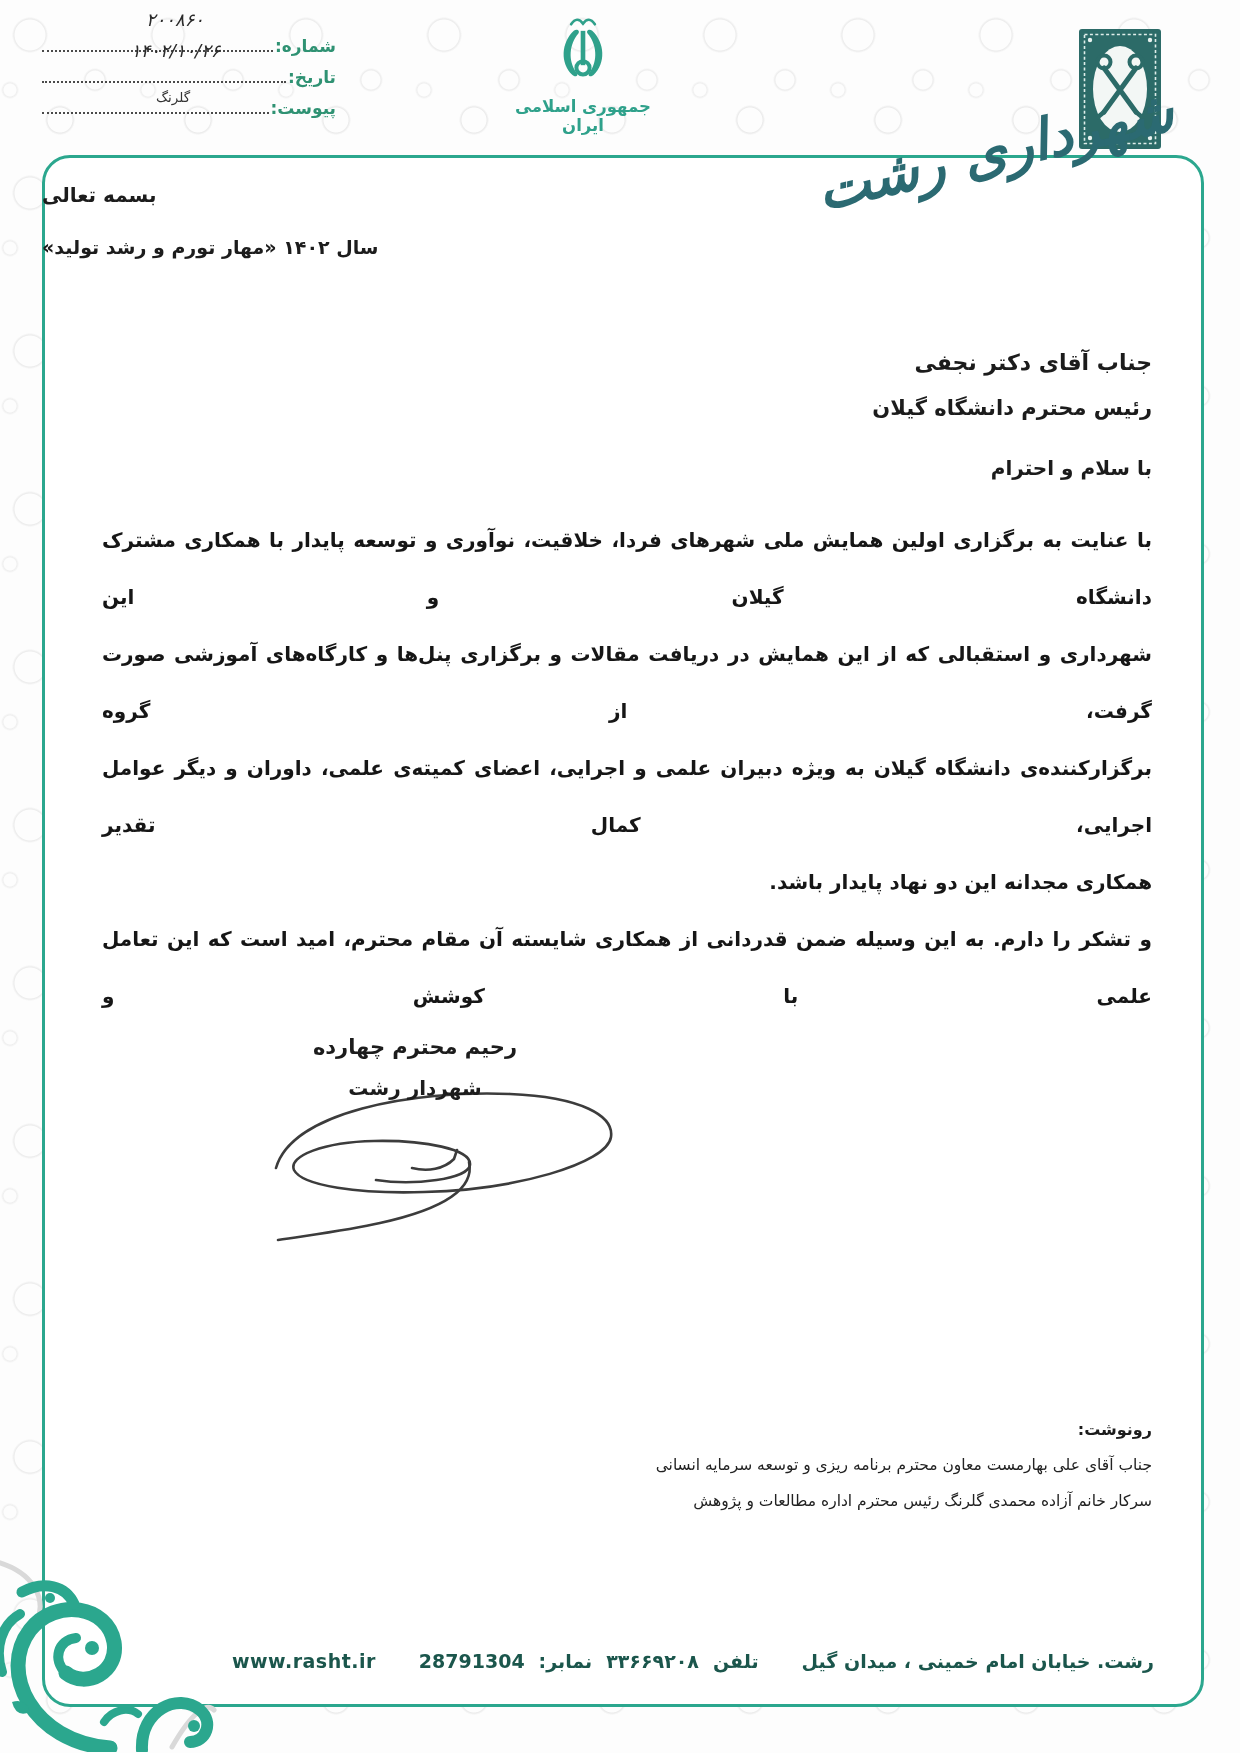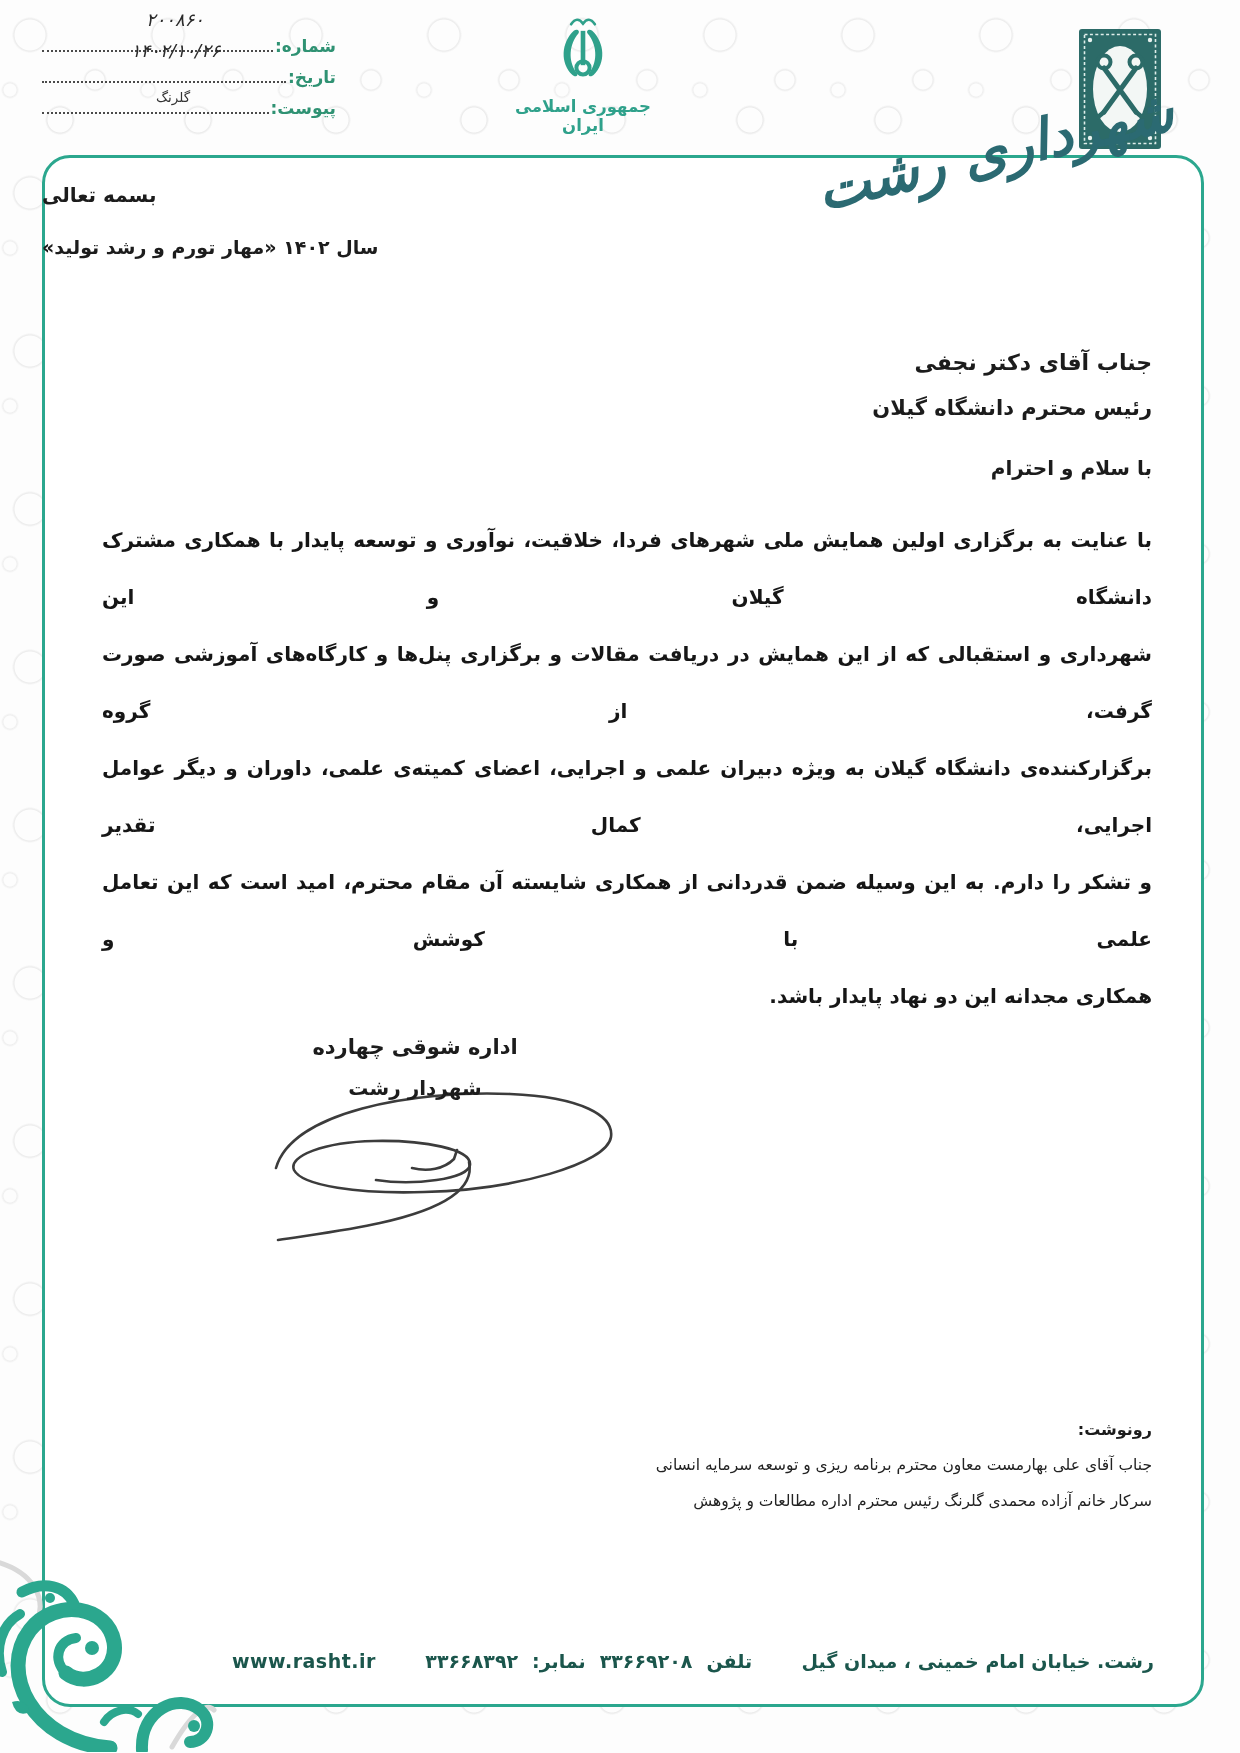--- a/index.html
+++ b/index.html
@@ -134,26 +134,26 @@
   <div class="center-line slogan">سال ۱۴۰۲ «مهار تورم و رشد تولید»</div>
 
   <div class="right-line recipient-name">جناب آقای دکتر نجفی</div>
   <div class="right-line recipient-title">رئیس محترم دانشگاه گیلان</div>
   <div class="right-line salutation">با سلام و احترام</div>
 
   <div class="body-text">
     <div class="body-line">با عنایت به برگزاری اولین همایش ملی شهرهای فردا، خلاقیت، نوآوری و توسعه پایدار با همکاری مشترک دانشگاه گیلان و این</div>
     <div class="body-line">شهرداری و استقبالی که از این همایش در دریافت مقالات و برگزاری پنل‌ها و کارگاه‌های آموزشی صورت گرفت، از گروه</div>
     <div class="body-line">برگزارکننده‌ی دانشگاه گیلان به ویژه دبیران علمی و اجرایی، اعضای کمیته‌ی علمی، داوران و دیگر عوامل اجرایی، کمال تقدیر</div>
+    <div class="body-line last">همکاری مجدانه این دو نهاد پایدار باشد.</div>
     <div class="body-line">و تشکر را دارم.  به این وسیله ضمن قدردانی از همکاری شایسته آن مقام محترم، امید است که این تعامل علمی با کوشش و</div>
-    <div class="body-line last">همکاری مجدانه این دو نهاد پایدار باشد.</div>
   </div>
 
   <div class="signer">
-    <div class="signer-name">اداره شوقی چهارده</div>
+    <div class="signer-name">رحیم محترم چهارده</div>
     <div class="signer-title">شهردار رشت</div>
   </div>
   <div class="sig-svg">
     <svg width="360" height="165" viewBox="0 0 360 165">
       <g fill="none" stroke="#3c3c3c" stroke-width="2.6" stroke-linecap="round">
         <path d="M14 86 C30 30 150 8 248 12 C320 15 352 34 349 55 C345 82 252 108 162 110 C97 112 40 104 32 88 C26 74 62 60 112 59 C162 58 210 67 208 83 C206 97 152 104 114 98"></path>
         <path d="M150 86 c16 4 32 1 42 -9 l3 -9"></path>
         <path d="M207 80 C214 112 168 130 118 141 C88 148 48 153 16 158"></path>
       </g>
     </svg>
@@ -164,21 +164,21 @@
     <div class="cc-item">جناب آقای علی بهارمست معاون محترم برنامه ریزی و توسعه سرمایه انسانی</div>
     <div class="cc-item">سرکار خانم آزاده محمدی گلرنگ رئیس محترم اداره مطالعات و پژوهش</div>
   </div>
 
   <div class="footer">
     <span>رشت. خیابان امام خمینی ، میدان گیل</span>
     <span class="phone-group">
       <span>تلفن</span>
       <span>۳۳۶۶۹۲۰۸</span>
       <span>نمابر:</span>
-      <span>۳۳۶۶۸۳۹۲</span>
+      <span>28791304</span>
     </span>
     <span class="website">www.rasht.ir</span>
   </div>
 
   <div class="ornament">
     <svg width="225" height="200" viewBox="0 0 225 200">
       <g fill="none" stroke="#d9d9d9" stroke-width="5" stroke-linecap="round">
         <path d="M180 195 C200 160 215 150 222 158"></path>
         <path d="M5 10 C40 20 55 45 45 70"></path>
       </g>

